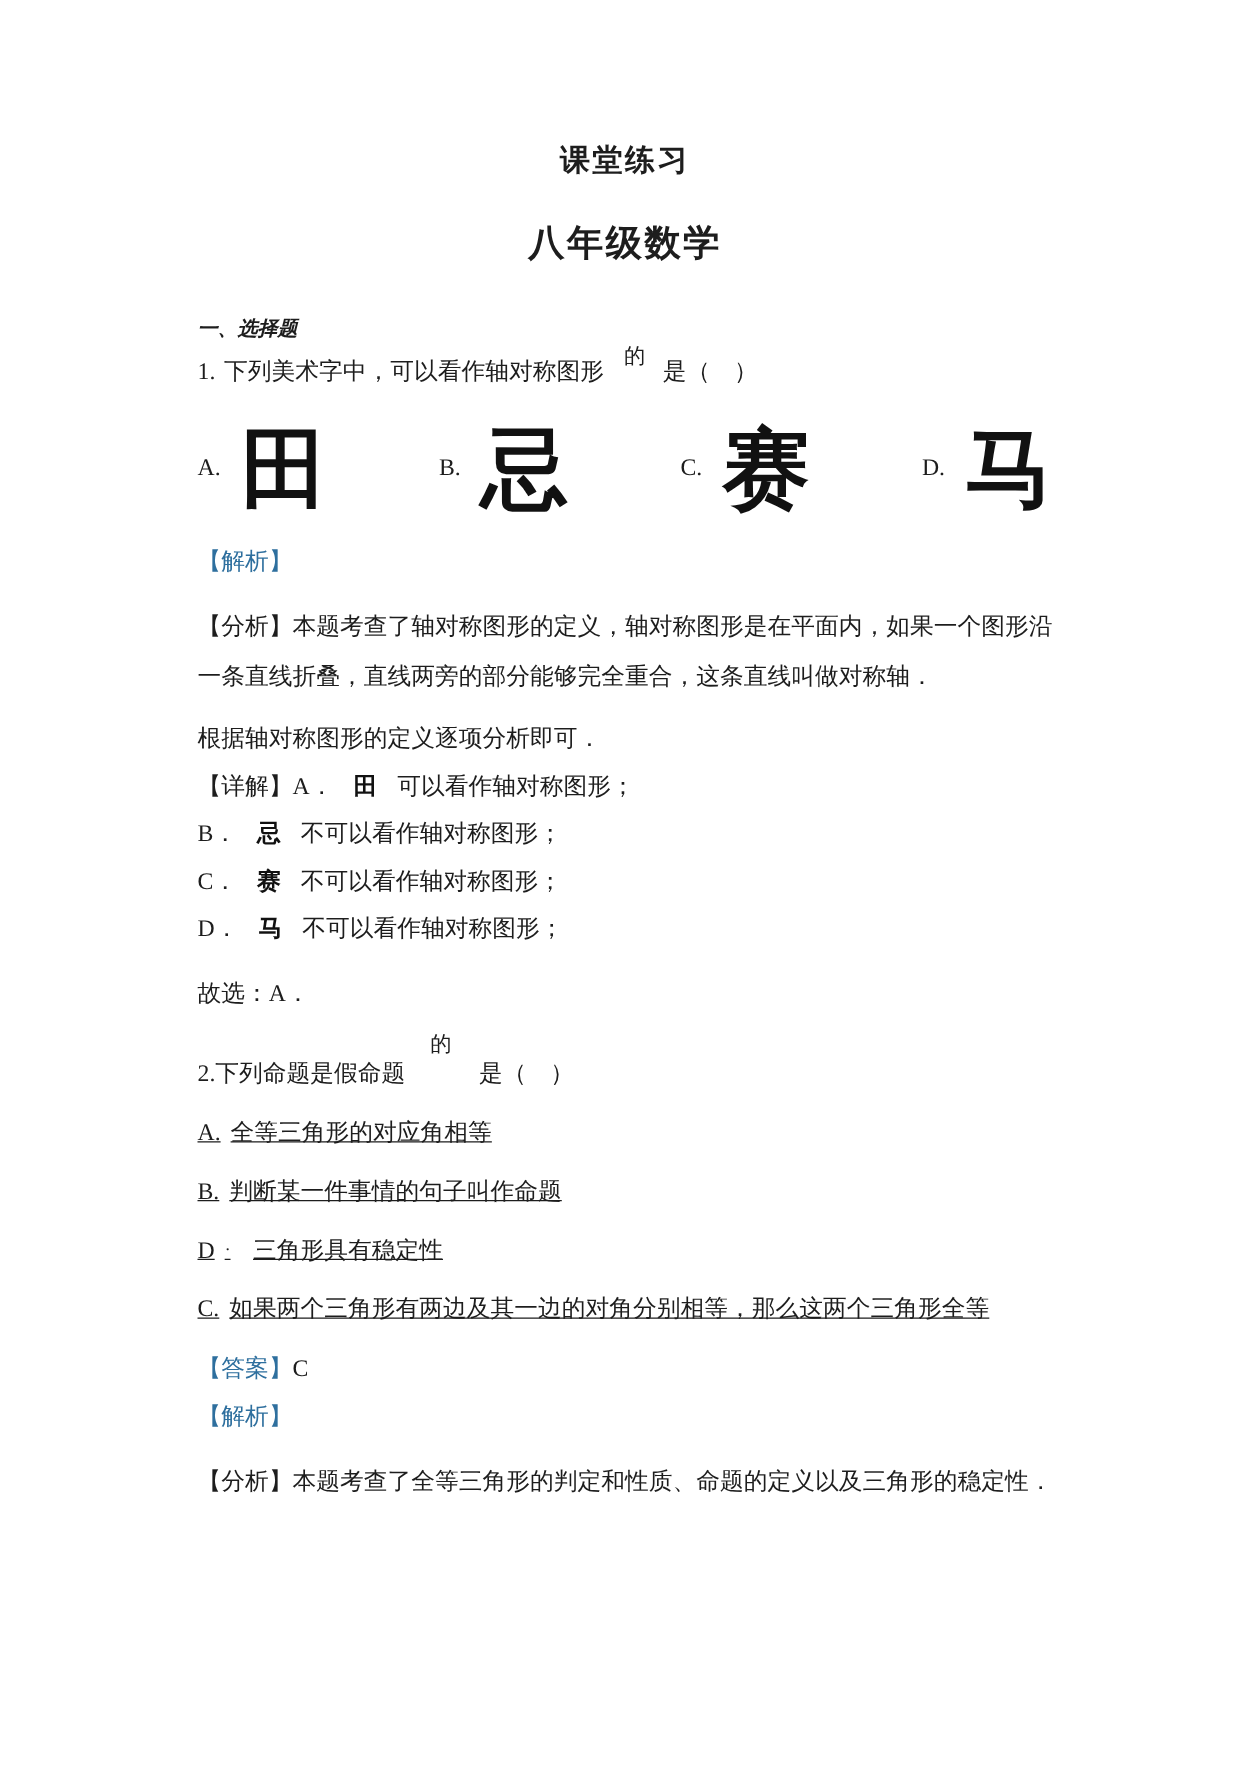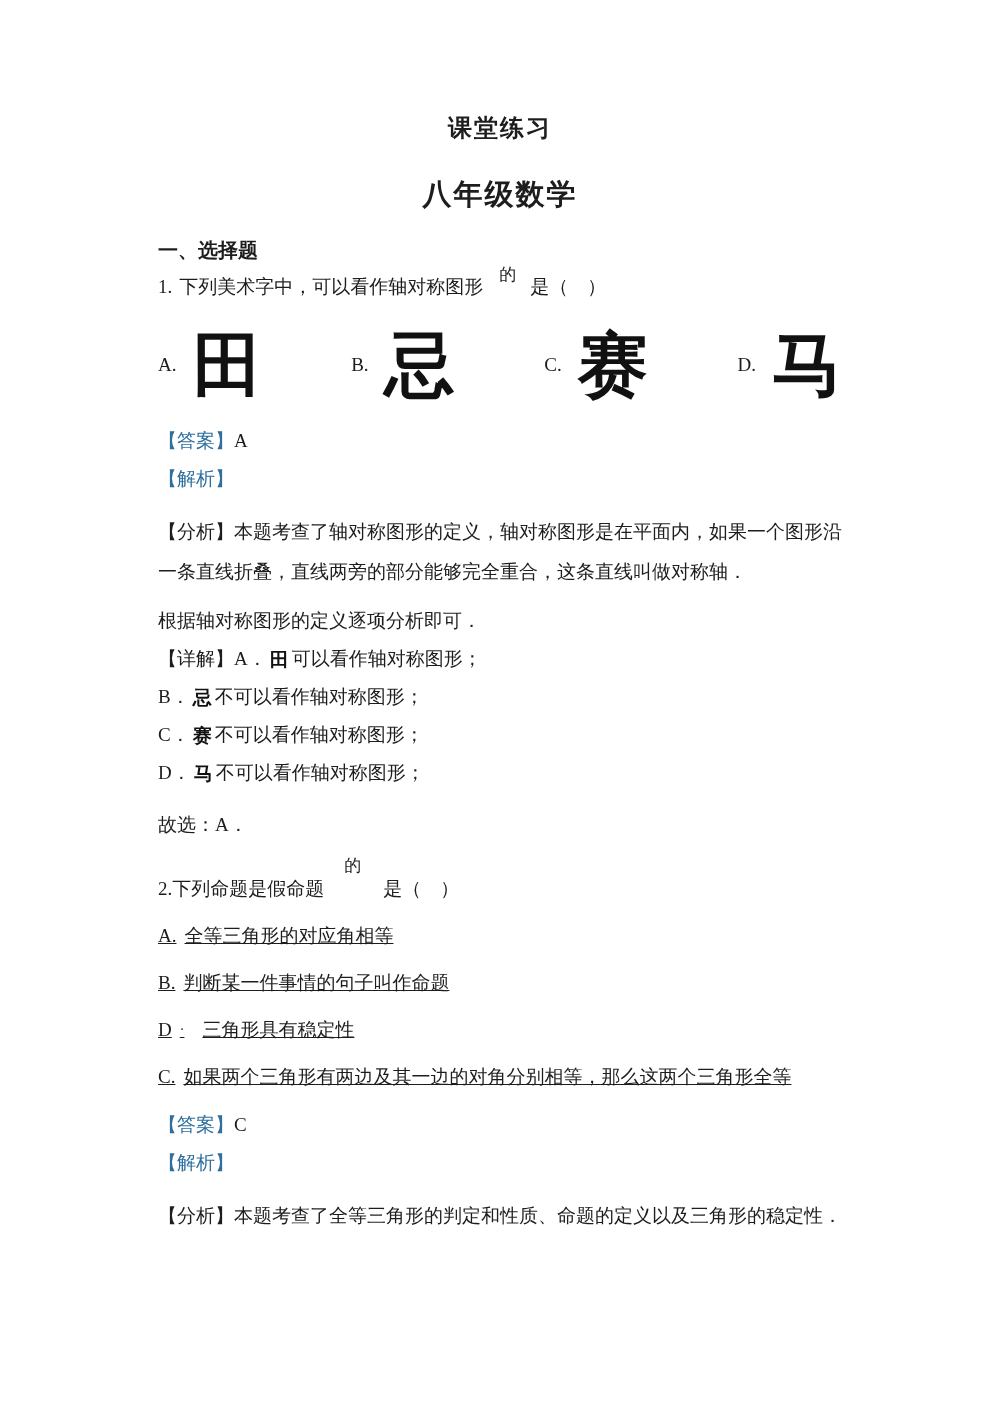--- a/index.html
+++ b/index.html
@@ -21,23 +21,24 @@
     letter-spacing: 2px;
   }
   .page-subtitle {
     text-align: center;
     font-size: 29px;
     font-weight: bold;
     letter-spacing: 2px;
     margin-top: 31px;
   }
   .section-heading {
-    font-size: 20px;
+    font-size: 16px;
     font-weight: bold;
-    margin-top: 22px;
+    margin-top: 38px;
+    font-style: italic;
   }
   .stem { margin-top: 10px; }
   .stem .q-num { margin-right: 7px; }
   .sup {
     position: relative;
     top: -13px;
     font-size: 17px;
     margin: 0 14px 0 16px;
     display: inline-block;
   }
@@ -60,21 +61,21 @@
   .opt .bigchar { font-size: 70px; }
   .answer-line { margin-top: 14px; }
   .blue { color: #2e6f9e; }
   .jiexi-line { margin-top: 12px; font-family: Liberation Mono, monospace; }
   .para { margin-top: 20px; line-height: 40px; }
   .para2 { margin-top: 16px; }
   .detail-item {
     display: flex;
     align-items: center;
     margin-top: 12px;
-    gap: 3px;
+    gap: 16px;
   }
   .detail-item .labelgrp { white-space: nowrap; }
   .detail-item:nth-of-type(1) .bigchar { font-size: 58px; }
   .detail-item:nth-of-type(2) .bigchar { font-size: 68px; }
   .detail-item:nth-of-type(3) .bigchar { font-size: 72px; }
   .detail-item:nth-of-type(4) .bigchar { font-size: 64px; }
   .conclusion { margin-top: 26px; }
   .stem2 { margin-top: 14px; padding-top: 24px; }
   .q2opt { margin-top: 21px; text-decoration: underline; }
   .q2opt .opt-label2 { margin-right: 8px; }
@@ -105,23 +106,20 @@
     <div class="opt">
       <span class="opt-label">C.</span>
       <span class="bigchar">赛</span>
     </div>
     <div class="opt">
       <span class="opt-label">D.</span>
       <span class="bigchar">马</span>
     </div>
   </div>
 
-  <p class="answer-line">
-    <span class="blue">【答案】</span><span>A</span>
-  </p>
 
   <p class="jiexi-line blue">【解析】</p>
 
   <p class="para">
     <span>【分析】</span><span>本题考查了轴对称图形的定义，轴对称图形是在平面内，如果一个图形沿一条直线折叠，直线两旁的部分能够完全重合，这条直线叫做对称轴．</span>
   </p>
   <p class="para2">根据轴对称图形的定义逐项分析即可．</p>
 
   <div class="detail-item">
     <span class="labelgrp"><span>【详解】</span><span>A．</span></span>

